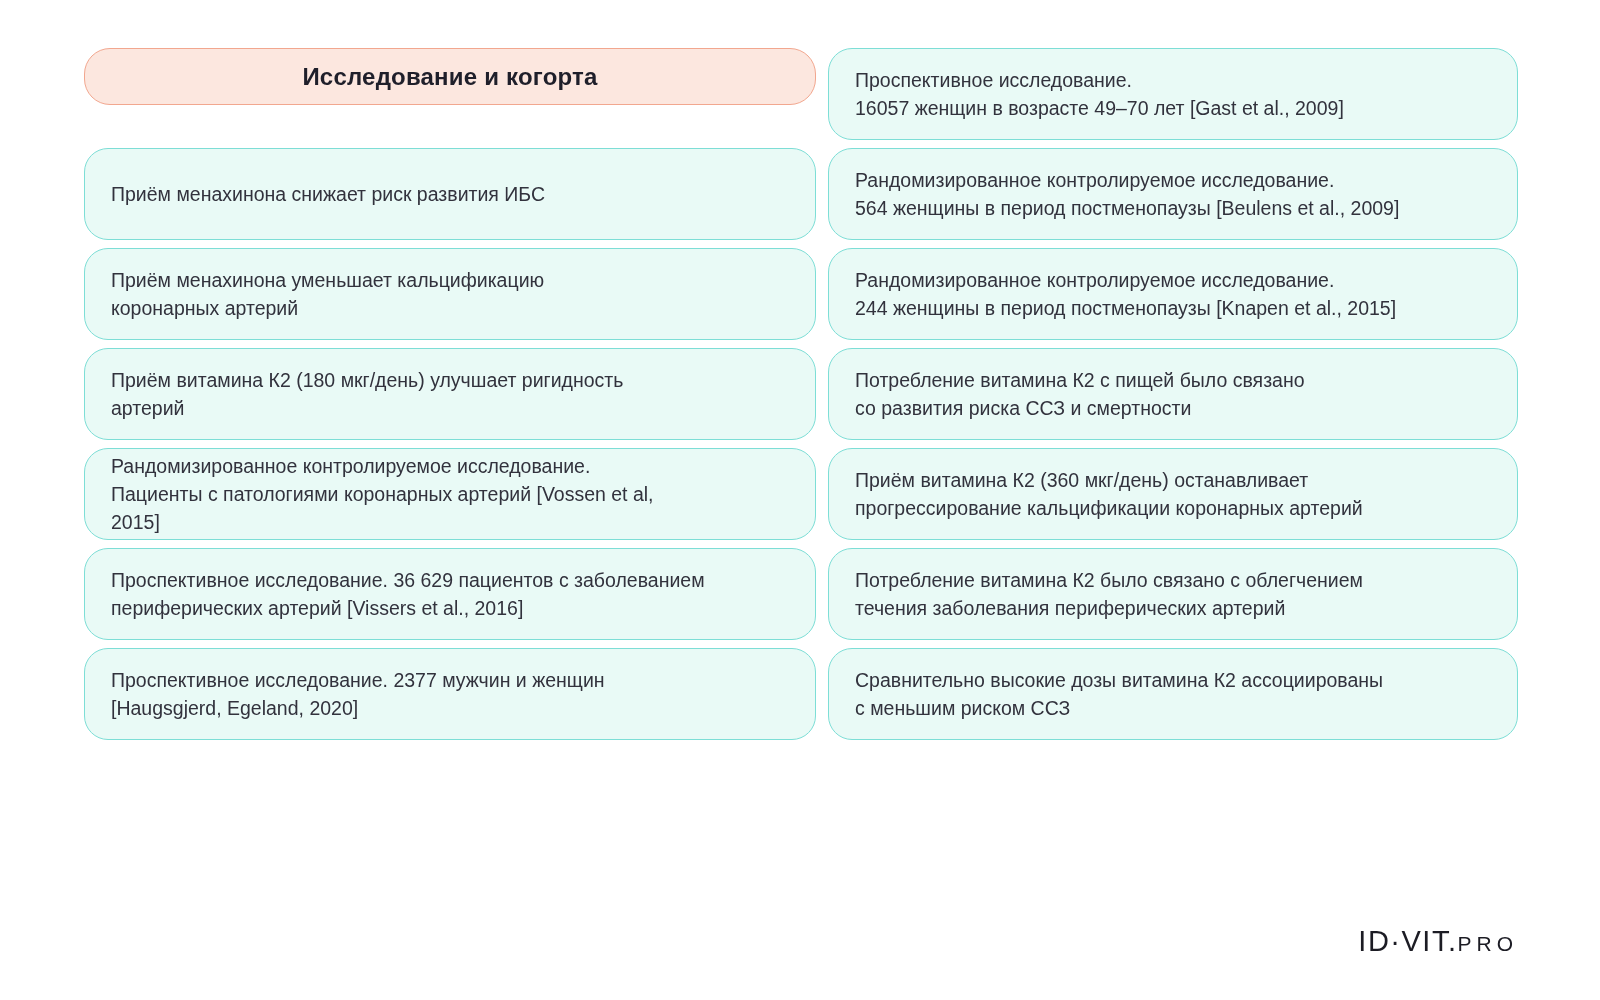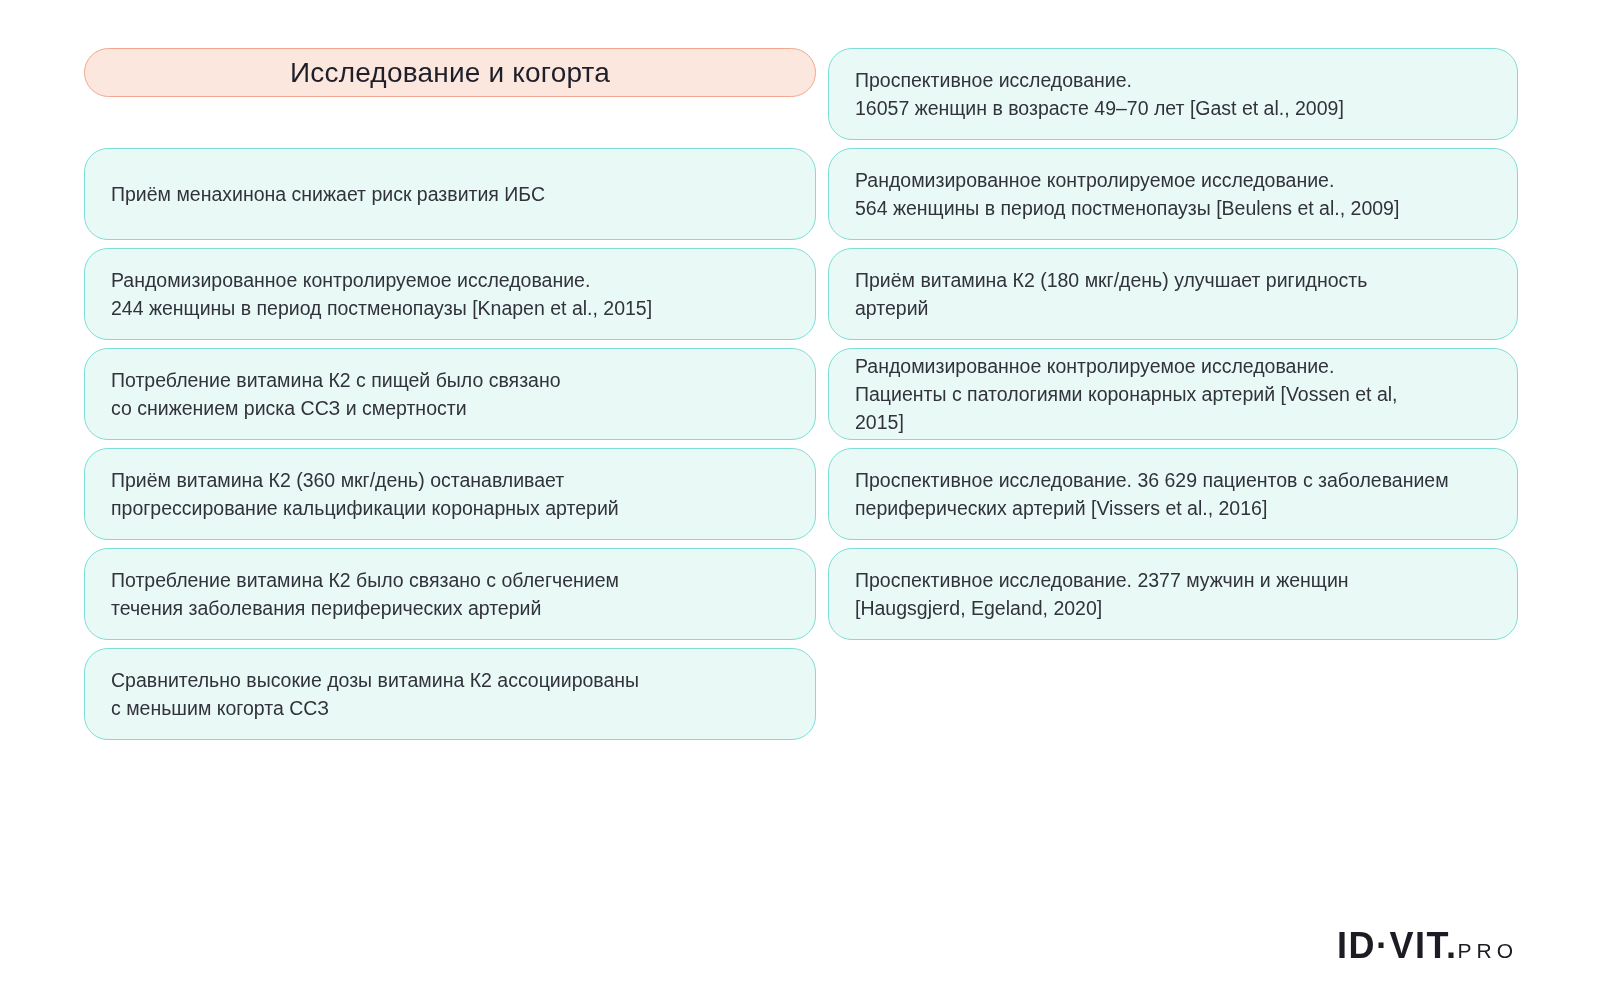--- a/index.html
+++ b/index.html
@@ -17,29 +17,29 @@
     top: 48px;
     width: 1434px;
   }
   .grid {
     display: grid;
     grid-template-columns: 732px 690px;
     column-gap: 12px;
     row-gap: 8px;
   }
   .pill {
-    height: 49px;
+    height: 57px;
     background: #fce7df;
     border: 1.5px solid #f2a78f;
     border-radius: 26px;
     display: flex;
     align-items: center;
     justify-content: center;
-    font-size: 28px;
-    font-weight: 400;
+    font-size: 24px;
+    font-weight: 700;
     color: #1f1f2a;
     letter-spacing: 0.2px;
   }
   .card {
     height: 92px;
     background: #e9faf6;
     border: 1.5px solid #7dded6;
     border-radius: 24px;
     display: flex;
     align-items: center;
@@ -52,22 +52,22 @@
   .logo {
     position: absolute;
     right: 82px;
     top: 925px;
     color: #1c1c24;
     display: flex;
     align-items: baseline;
     user-select: none;
   }
   .logo-main {
-    font-size: 36px;
-    font-weight: 700;
+    font-size: 29px;
+    font-weight: 400;
     letter-spacing: 1.5px;
   }
   .logo-pro {
     font-size: 21px;
     font-weight: 400;
     letter-spacing: 5px;
   }
 </style>
 </head>
 <body>
@@ -76,45 +76,47 @@
   <div class="grid">
 
     <div class="pill">Исследование и когорта</div>
 
     <div class="card">Проспективное исследование.
 16057 женщин в возрасте 49–70 лет [Gast et al., 2009]</div>
     <div class="card">Приём менахинона снижает риск развития ИБС</div>
 
     <div class="card">Рандомизированное контролируемое исследование.
 564 женщины в период постменопаузы [Beulens et al., 2009]</div>
+    <div class="card">Приём менахинона уменьшает кальцификацию
+коронарных артерий</div>
 
     <div class="card">Рандомизированное контролируемое исследование.
 244 женщины в период постменопаузы [Knapen et al., 2015]</div>
     <div class="card">Приём витамина К2 (180 мкг/день) улучшает ригидность
 артерий</div>
 
     <div class="card">Потребление витамина К2 с пищей было связано
-со снижением риска ССЗ и смертности</div>
+со развития риска ССЗ и смертности</div>
 
     <div class="card">Рандомизированное контролируемое исследование.
 Пациенты с патологиями коронарных артерий [Vossen et al,
 2015]</div>
     <div class="card">Приём витамина К2 (360 мкг/день) останавливает
 прогрессирование кальцификации коронарных артерий</div>
 
     <div class="card">Проспективное исследование. 36 629 пациентов с заболеванием
 периферических артерий [Vissers et al., 2016]</div>
     <div class="card">Потребление витамина К2 было связано с облегчением
 течения заболевания периферических артерий</div>
 
     <div class="card">Проспективное исследование. 2377 мужчин и женщин
 [Haugsgjerd, Egeland, 2020]</div>
 
     <div class="card">Сравнительно высокие дозы витамина К2 ассоциированы
-с меньшим когорта ССЗ</div>
+с меньшим риском ССЗ</div>
 
   </div>
 </div>
 
 <div class="logo">
   <span class="logo-main">ID·VIT.</span>
     <span class="logo-pro">PRO</span>
 </div>
 
 </body></html>

